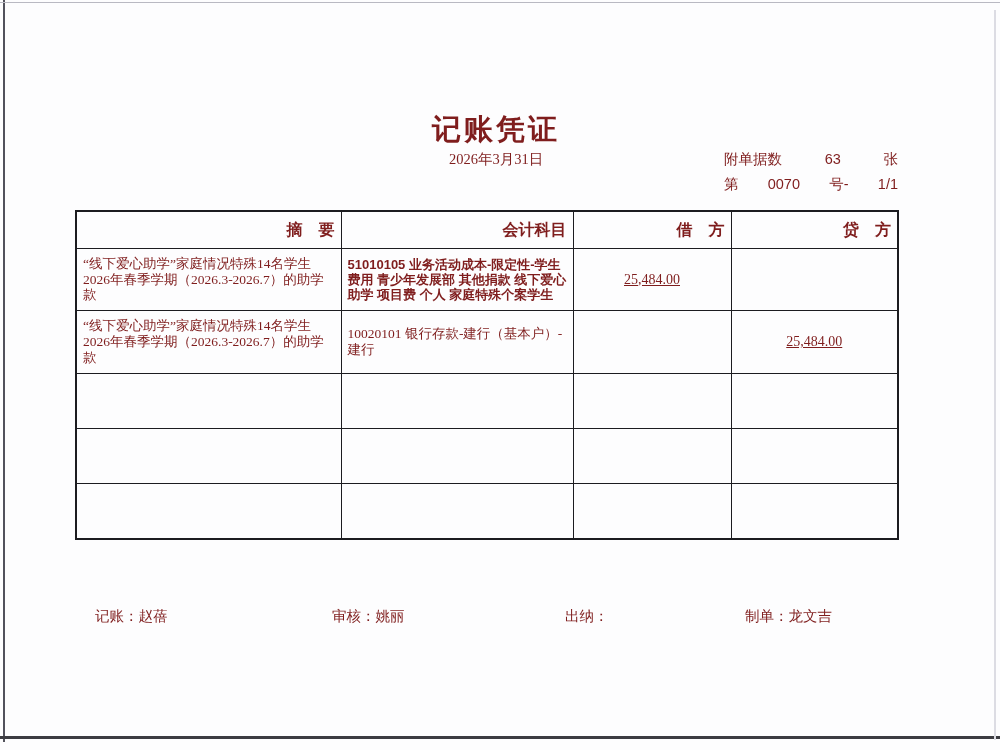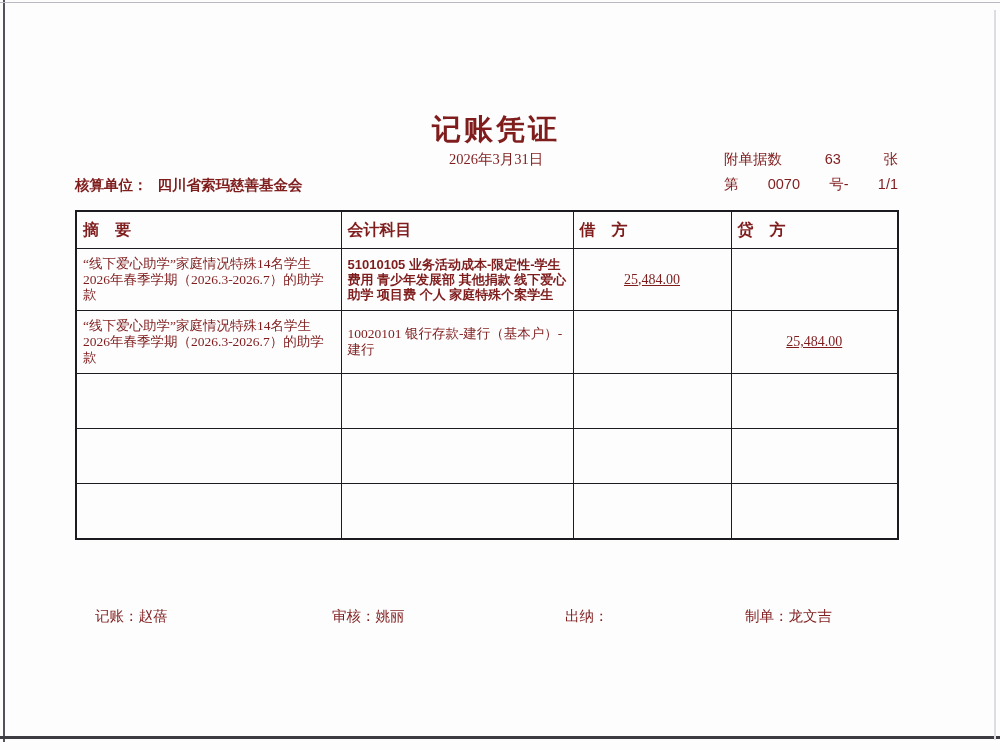--- a/index.html
+++ b/index.html
@@ -48,21 +48,21 @@
   table.voucher col.c3{width:232px;}
   table.voucher col.c4{width:158px;}
   table.voucher col.c5{width:167px;}
   table.voucher th,table.voucher td{
     border:1.5px solid #1c1c20;
     padding:1px 6px;
     vertical-align:middle;
     overflow:hidden;
   }
   table.voucher{border:2px solid #1c1c20;}
-  tr.hdr th{height:34px;font-size:16px;font-weight:bold;text-align:left;
+  tr.hdr th{height:34px;font-size:16px;font-weight:bold;text-align:right;
     font-family:Liberation Serif, serif;}
   td.summary{font-size:13.5px;line-height:1.18;vertical-align:middle;padding:2px 5px;}
   td.account{font-size:13.5px;line-height:1.2;vertical-align:middle;padding:2px 5px;}
   td.account.dense{font-size:13px;line-height:1.18;font-weight:bold;
     font-family:"Liberation Sans","DejaVu Sans",sans-serif;}
   td.amount{font-size:14px;text-align:center;padding-right:8px;white-space:nowrap;text-decoration:underline;}
   tr.r1 td{height:59px;}
   tr.r2 td{height:60px;}
   tr.empty td{height:52px;}
   tr.total td{height:54px;}
@@ -99,23 +99,20 @@
       <span>张</span>
     </div>
     <div class="line">
       <span>第</span>
       <span>0070</span>
       <span>号-</span>
       <span>1/1</span>
     </div>
   </div>
 
-  <div class="unit-line">
-    <span>核算单位：</span><span class="unit-name">四川省索玛慈善基金会</span>
-  </div>
 
   <table class="voucher">
     <colgroup>
         <col class="c1">
         <col class="c2">
         <col class="c3">
         <col class="c4">
         <col class="c5">
       </colgroup>
     <tbody>

